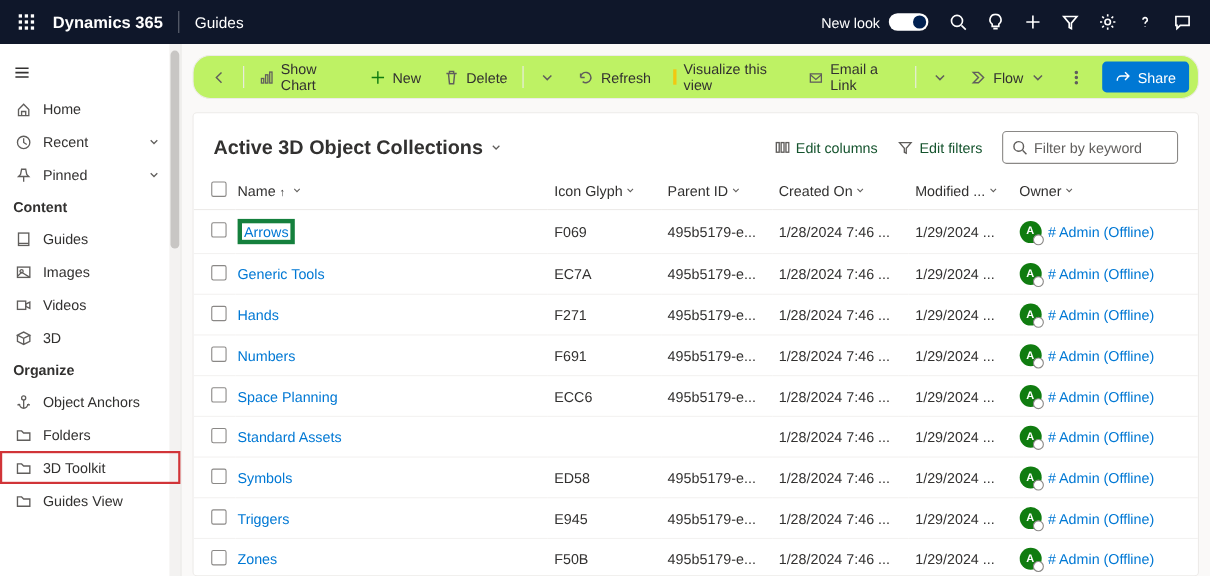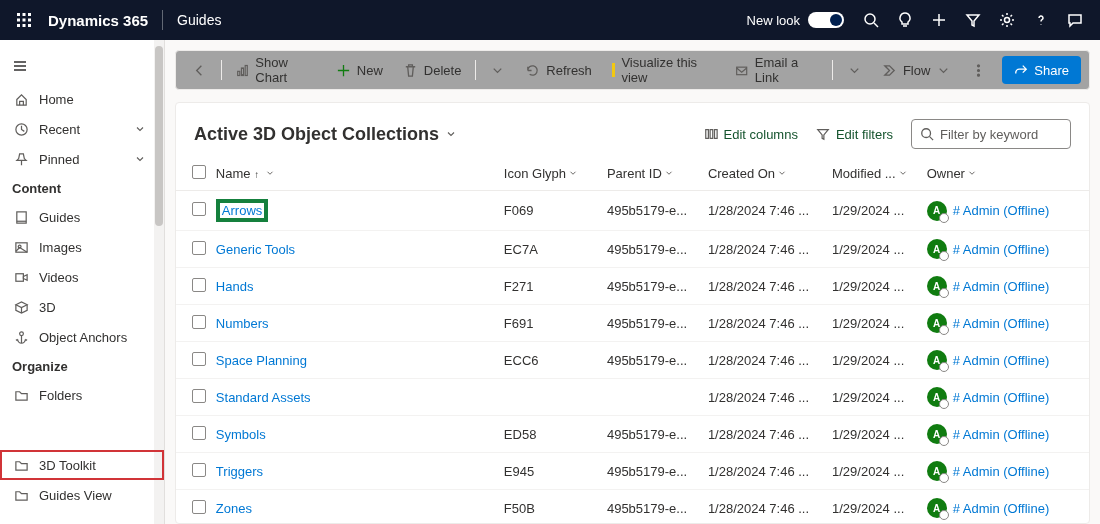--- a/index.html
+++ b/index.html
@@ -26,25 +26,25 @@
   
   .sidebar { width: 165px; border-right: 1px solid #e1dfdd; padding-top: 8px; background:#fff; position:relative;}
   .side-scroll { position:absolute; right:0; top:0; bottom:0; width:10px; background:#f3f2f1;}
   .side-thumb { position:absolute; right:1px; top:6px; width:8px; height:180px; background:#c8c6c4; border-radius:4px;}
   .hamburger { width:36px; height:36px; display:flex; align-items:center; justify-content:center; margin-left:2px; cursor:pointer;}
   .hamburger svg { width:16px; height:16px; stroke:#323130; fill:none; stroke-width:1.5;}
   .nav-item { display:flex; align-items:center; height:30px; padding-left:14px; cursor:pointer; font-size:13px; gap:10px; position:relative;}
   .nav-item.group { font-weight:600; color:#323130; padding-left:12px; height:28px; cursor:default;}
   .nav-item svg { width:15px; height:15px; stroke:#605e5c; fill:none; stroke-width:1.3; flex-shrink:0;}
   .nav-item .chev { margin-left:auto; margin-right:18px; }
-  .nav-item.highlighted3d { outline:2px solid #d13438; outline-offset:-2px;margin-top:40px; }
+  .nav-item.highlighted3d { outline:2px solid #d13438; outline-offset:-2px; }
 
   
   .main { flex:1; background:#faf9f8; padding:10px 10px 0 10px; display:flex; flex-direction:column; }
-  .cmdbar { background:#a3a3a3; border:1px solid #edebe9; border-radius:4px; height:40px; display:flex; align-items:center; padding:0 8px; gap:4px; }
+  .cmdbar { background:#bef264; border:1px solid #edebe9; border-radius:16px; height:40px; display:flex; align-items:center; padding:0 8px; gap:4px; }
   .cmd { display:flex; align-items:center; gap:6px; padding:0 8px; height:32px; cursor:pointer; font-size:13px; color:#323130;}
   .cmd svg { width:15px; height:15px; stroke:#605e5c; fill:none; stroke-width:1.4;}
   .cmd.green svg { stroke:#107c10;}
   .cmd .yellowbar { width:4px; height:14px; background:#f2c811; }
   .cmdsep { width:1px; height:20px; background:#edebe9; margin:0 2px;}
   .cmdspacer { flex:1; }
   .chev-down { width:12px; height:12px; }
   .share-btn { background:#0078d4; color:#fff; border-radius:4px; height:28px; padding:0 12px; display:flex; align-items:center; gap:6px; cursor:pointer; font-size:13px;}
   .share-btn svg { stroke:#fff; width:14px; height:14px; fill:none; stroke-width:1.5;}
 
@@ -209,28 +209,28 @@
           </svg>
     <span>Videos</span>
   </div>
         <div class="nav-item">
     <svg viewBox="0 0 16 16">
             <path d="M2 5l6-3 6 3-6 3z"></path>
             <path d="M2 5v6l6 3 6-3V5M8 8v6"></path>
           </svg>
     <span>3D</span>
   </div>
+        <div class="nav-item group">Organize</div>
         <div class="nav-item">
     <svg viewBox="0 0 16 16">
             <circle cx="8" cy="4" r="2"></circle>
             <path d="M8 6v8M4 10a4 4 0 0 0 8 0M4 10l-2 1M12 10l2 1"></path>
           </svg>
     <span>Object Anchors</span>
   </div>
-        <div class="nav-item group">Organize</div>
         <div class="nav-item">
     <svg viewBox="0 0 16 16">
             <path d="M2 4h4l2 2h6v7H2z"></path>
           </svg>
     <span>Folders</span>
   </div>
         <div class="nav-item highlighted3d">
     <svg viewBox="0 0 16 16">
             <path d="M2 4h4l2 2h6v7H2z"></path>
           </svg>

